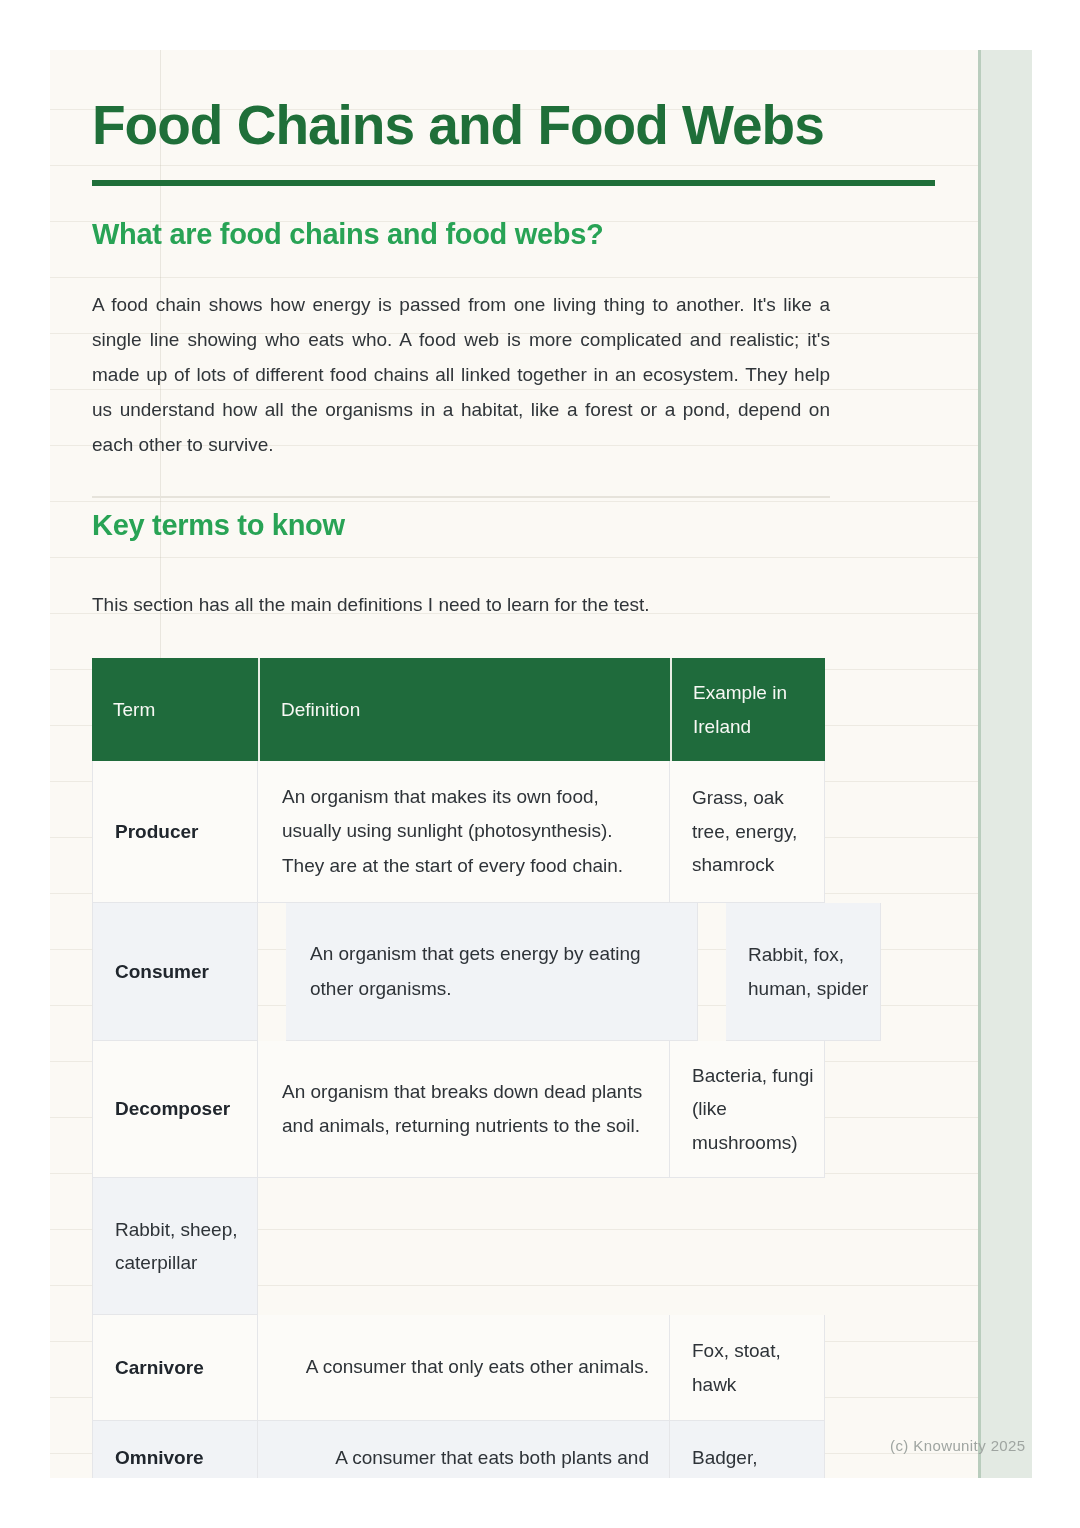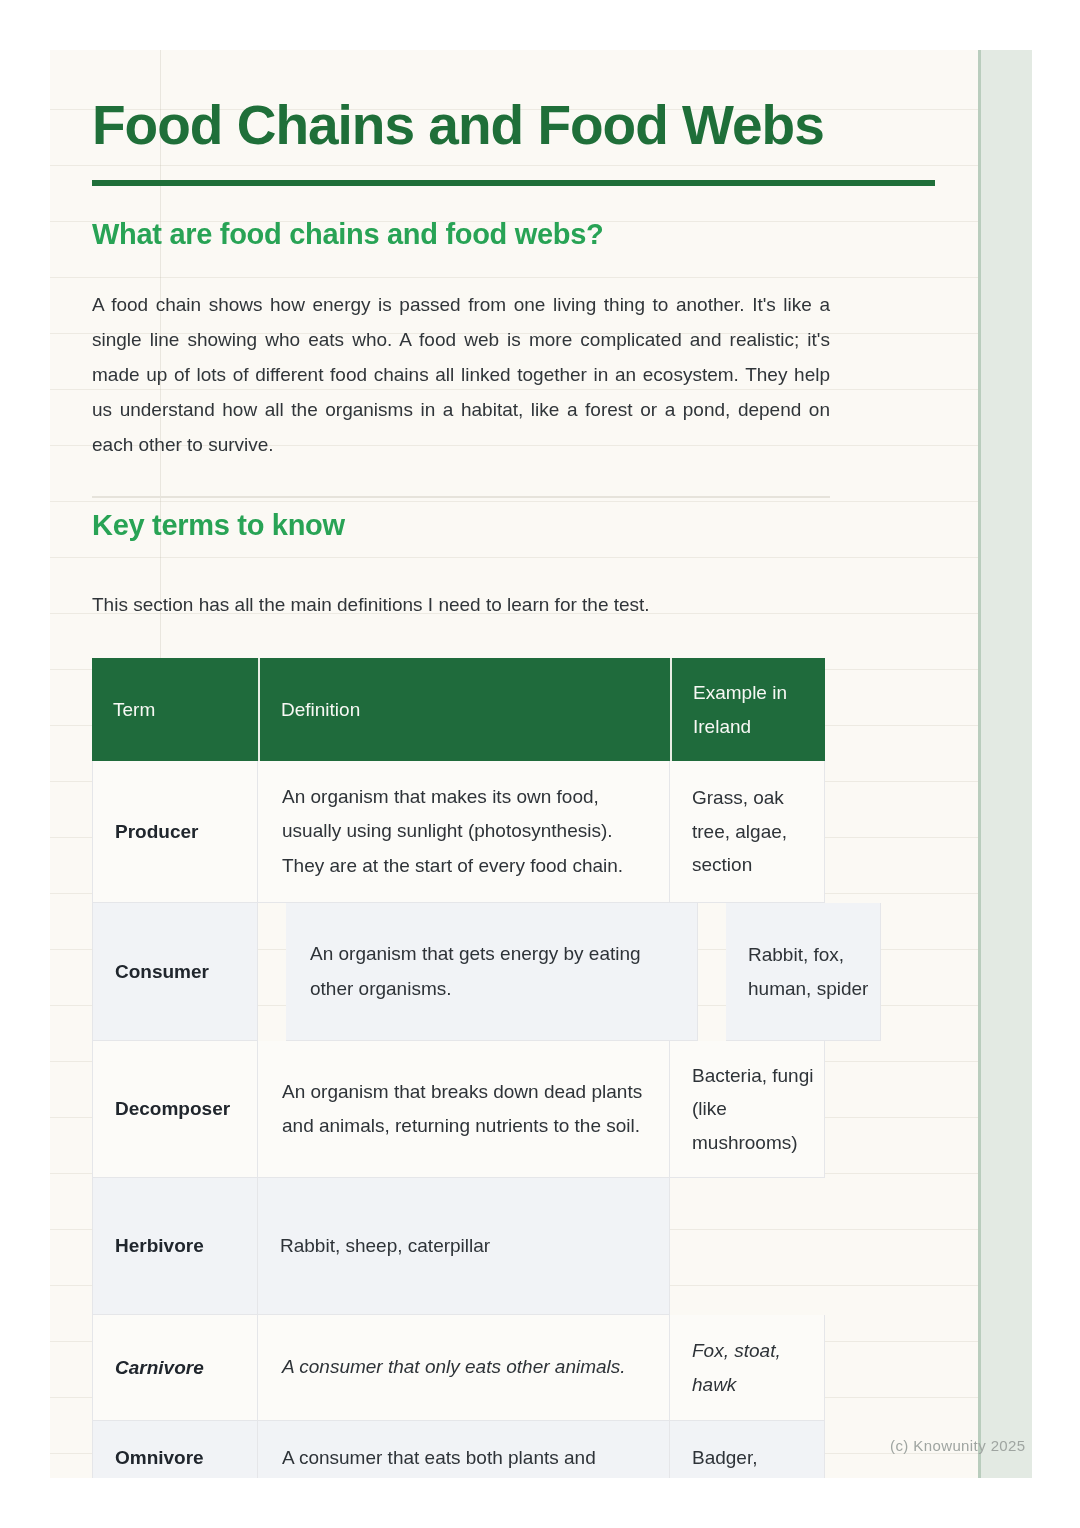--- a/index.html
+++ b/index.html
@@ -107,38 +107,38 @@
     padding: 8px 10px 8px 21px;
     border-left: 2px solid rgba(251,249,244,0.92);
   }
   .hcell:first-child { border-left: none; }
   .trow:nth-child(odd)  .cell { background: #FCFBF8; }
   .trow:nth-child(even) .cell { background: #F1F3F6; }
   .trow:nth-child(1) { height: 142px; }
   .trow:nth-child(2) { height: 138px; gap: 28px; }
   .trow:nth-child(3) { height: 137px; }
   .trow:nth-child(4) { height: 137px; }
-  .trow:nth-child(5) { height: 106px; font-style: italic; }
+  .trow:nth-child(5) { height: 106px; }
   .trow:nth-child(6) { height: 75px; }
   .cell {
     display: flex;
     align-items: center;
     font-size: 19px;
     color: #2E3338;
     border-right: 1px solid #E5E6E9;
     border-bottom: 1px solid #E5E6E9;
     overflow: hidden;
   }
   .cell:first-child { border-left: 1px solid #E5E6E9; }
   .term-cell {
     padding: 8px 20px 8px 22px;
     font-weight: 700;
     color: #20262D;
   }
-  .def-cell { padding: 8px 20px 8px 24px; line-height: 34.5px; }
+  .def-cell { padding: 8px 20px 8px 24px; line-height: 34.5px; justify-content: flex-end; }
   .def-cell strong { font-weight: 700; color: #22282F; }
   .ex-cell { padding: 8px 10px 8px 22px; line-height: 33.5px; }
   .watermark {
     position: absolute;
     left: 840px; top: 1387px;
     font-size: 15px;
     color: #9FA5A1;
     letter-spacing: 0.4px;
     white-space: nowrap;
     z-index: 5;
@@ -167,38 +167,37 @@
       <div class="hcell">Term</div>
       <div class="hcell">Definition</div>
       <div class="hcell">Example in Ireland</div>
     </div>
     <div>
         <div class="trow">
           <div class="cell term-cell">Producer</div>
           <div class="cell def-cell">
             <div><span>An organism that makes its own food, usually using sunlight (photosynthesis). They are at the start of every food chain.</span></div>
           </div>
-          <div class="cell ex-cell">Grass, oak tree, algae, section</div>
+          <div class="cell ex-cell">Grass, oak tree, energy, shamrock</div>
         </div>
         <div class="trow">
           <div class="cell term-cell">Consumer</div>
           <div class="cell def-cell">
             <div><span>An organism that gets energy by eating other organisms.</span></div>
           </div>
           <div class="cell ex-cell">Rabbit, fox, human, spider</div>
         </div>
         <div class="trow">
           <div class="cell term-cell">Decomposer</div>
           <div class="cell def-cell">
             <div><span>An organism that breaks down dead plants and animals, returning nutrients to the soil.</span></div>
           </div>
           <div class="cell ex-cell">Bacteria, fungi (like mushrooms)</div>
         </div>
         <div class="trow">
-          <div class="cell term-cell">Herbivore</div>
           <div class="cell ex-cell">Rabbit, sheep, caterpillar</div>
         </div>
         <div class="trow">
           <div class="cell term-cell">Carnivore</div>
           <div class="cell def-cell">
             <div><span>A consumer that only eats other animals.</span></div>
           </div>
           <div class="cell ex-cell">Fox, stoat, hawk</div>
         </div>
         <div class="trow">

